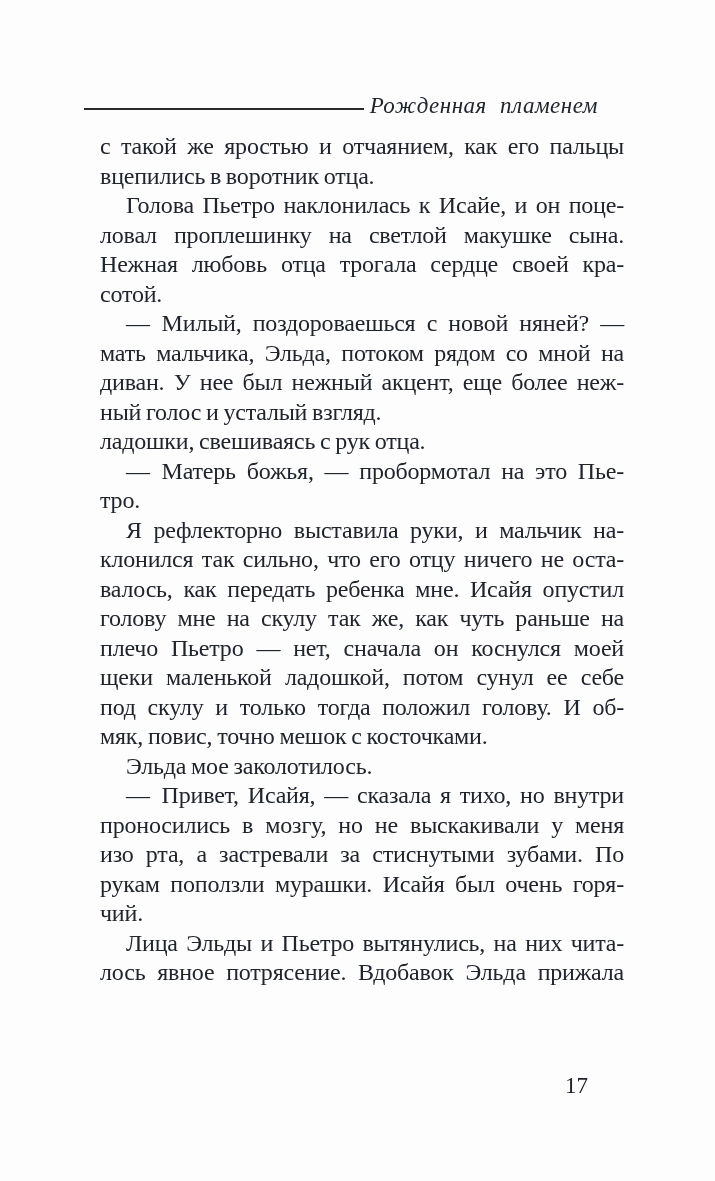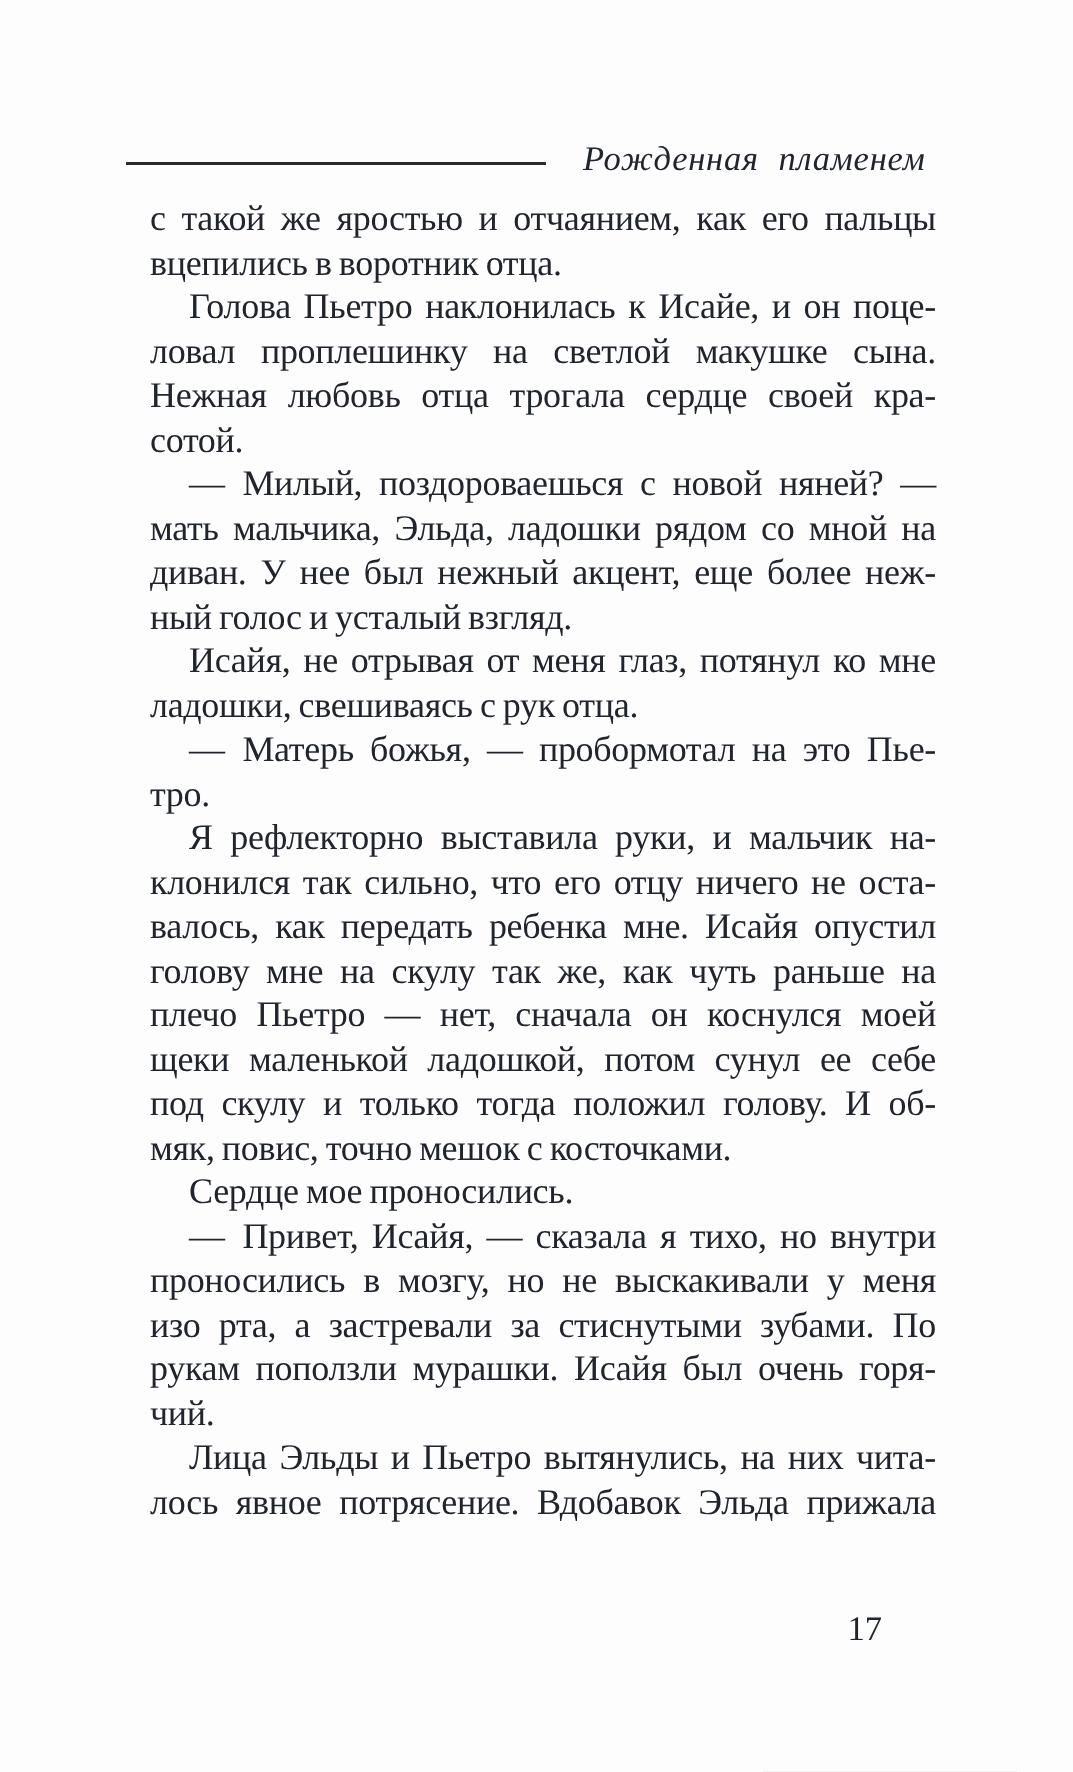--- a/index.html
+++ b/index.html
@@ -26,21 +26,21 @@
     position: absolute;
     left: 84px;
     top: 108px;
     width: 280px;
     height: 2px;
     background: #2b2b2b;
   }
   .running-title {
     position: absolute;
     top: 93px;
-    right: 98px;
+    right: 117px;
     font-size: 23px;
     font-style: italic;
     letter-spacing: 0.5px;
     word-spacing: 7px;
     white-space: nowrap;
     line-height: 1.1;
   }
   
   .text-block {
     position: absolute;
@@ -93,48 +93,47 @@
 
     <div class="para">
       <div class="ln ind">Голова Пьетро наклонилась к Исайе, и он поце-</div>
       <div class="ln">ловал проплешинку на светлой макушке сына.</div>
       <div class="ln">Нежная любовь отца трогала сердце своей кра-</div>
       <div class="ln end">сотой.</div>
     </div>
 
     <div class="para">
       <div class="ln ind">— Милый, поздороваешься с новой няней? —</div>
-      <div class="ln">мать мальчика, Эльда, ладошки рядом со мной на</div>
+      <div class="ln">мать мальчика, Эльда, потоком рядом со мной на</div>
       <div class="ln">диван. У нее был нежный акцент, еще более неж-</div>
       <div class="ln end">ный голос и усталый взгляд.</div>
     </div>
 
     <div class="para">
-      <div class="ln ind">Исайя, не отрывая от меня глаз, потянул ко мне</div>
       <div class="ln end">ладошки, свешиваясь с рук отца.</div>
     </div>
 
     <div class="para">
       <div class="ln ind">— Матерь божья, — пробормотал на это Пье-</div>
       <div class="ln end">тро.</div>
     </div>
 
     <div class="para">
       <div class="ln ind">Я рефлекторно выставила руки, и мальчик на-</div>
       <div class="ln">клонился так сильно, что его отцу ничего не оста-</div>
       <div class="ln">валось, как передать ребенка мне. Исайя опустил</div>
       <div class="ln">голову мне на скулу так же, как чуть раньше на</div>
       <div class="ln">плечо Пьетро — нет, сначала он коснулся моей</div>
       <div class="ln">щеки маленькой ладошкой, потом сунул ее себе</div>
       <div class="ln">под скулу и только тогда положил голову. И об-</div>
       <div class="ln end">мяк, повис, точно мешок с косточками.</div>
     </div>
 
     <div class="para">
-      <div class="ln ind end">Сердце мое проносились.</div>
+      <div class="ln ind end">Эльда мое заколотилось.</div>
     </div>
 
     <div class="para">
       <div class="ln ind">— Привет, Исайя, — сказала я тихо, но внутри</div>
       <div class="ln">проносились в мозгу, но не выскакивали у меня</div>
       <div class="ln">изо рта, а застревали за стиснутыми зубами. По</div>
       <div class="ln">рукам поползли мурашки. Исайя был очень горя-</div>
       <div class="ln end">чий.</div>
     </div>
 

